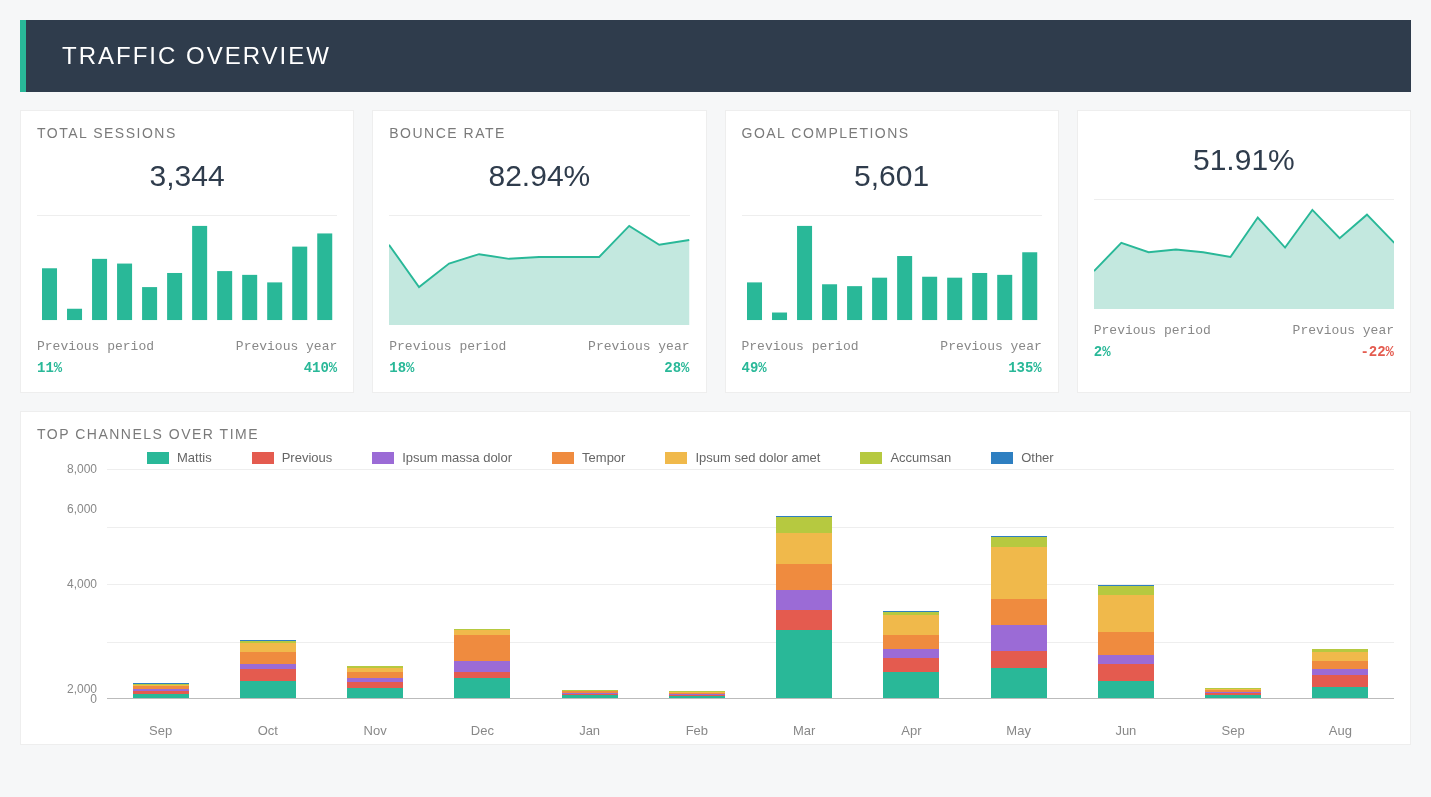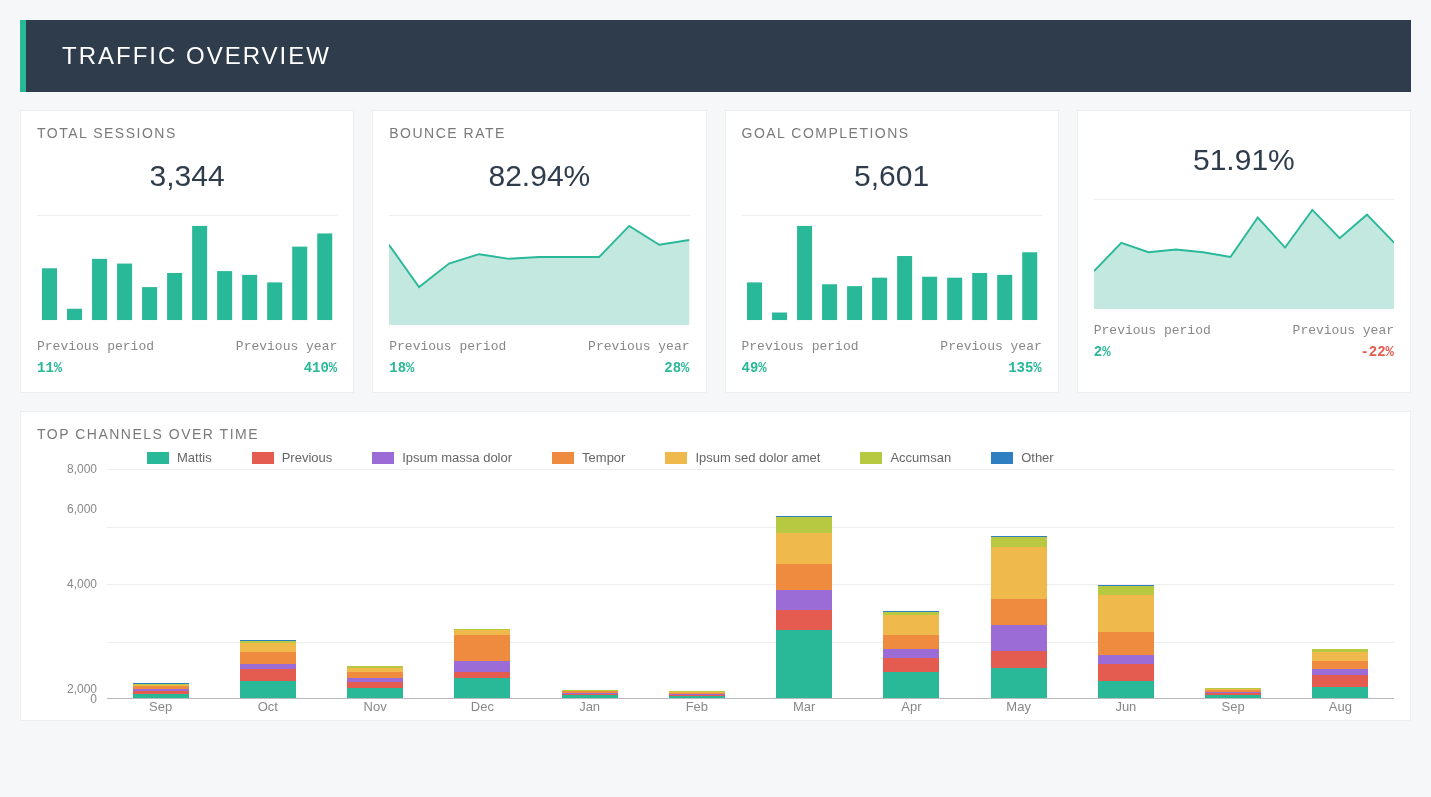--- a/index.html
+++ b/index.html
@@ -94,21 +94,21 @@
   .bars-row {
     position: absolute; left: 0; right: 0; bottom: 0; top: 0;
     display: flex;
   }
   .bar-slot { flex: 1; display:flex; justify-content:center; align-items:flex-end; }
   .stack { width: 56px; display:flex; flex-direction:column-reverse; }
   .seg { width:100%; }
   .x-axis {
     display:flex; margin-left:70px; font-size:13px; color:#888;
   }
-  .x-tick { flex:1; text-align:center; padding-top:0; }
+  .x-tick { flex:1; text-align:center; padding-top:24px; }
 </style>
 </head>
 <body>
 
 <div class="title-bar">
   <span>TRAFFIC OVERVIEW</span>
 </div>
 
 <div class="kpi-row" id="kpi-row">
     <div class="kpi-card"><div class="kpi-label">TOTAL SESSIONS</div><div class="kpi-value">3,344</div><svg class="sparkline" viewBox="0 0 320 110" preserveAspectRatio="none">

